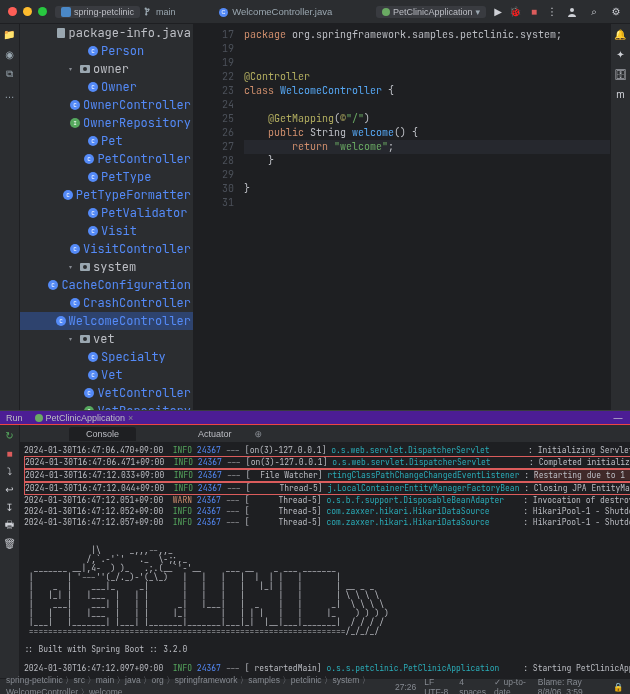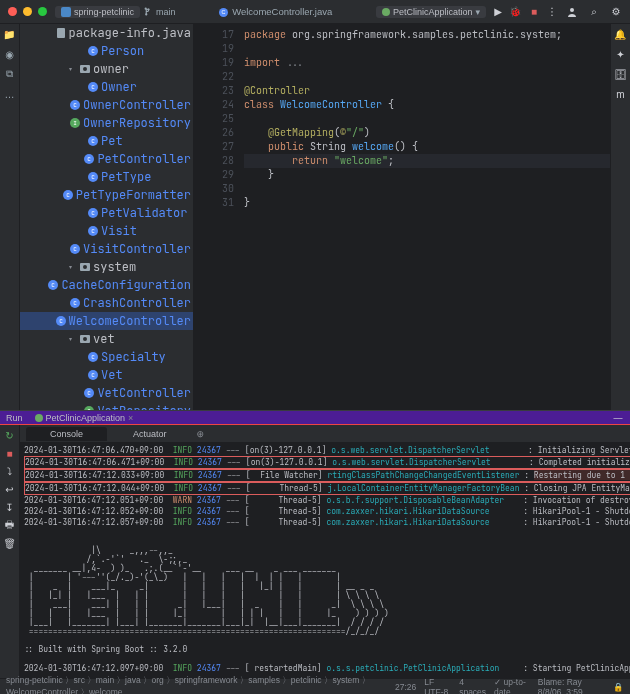--- a/index.html
+++ b/index.html
@@ -68,21 +68,21 @@
 .fn { color: #56a8f5; }
 .cmt { color: #7a7e85; }
 .pkg { color: #bcbec4; }
 .bg-on { background: #26282e; display: inline-block; width: 100%; }
 .rightbar { width: 20px; background: #2b2d30; border-left: 1px solid #1e1f22; display: flex; flex-direction: column; align-items: center; padding-top: 4px; gap: 8px; }
 
 
 .runpanel { border-top: 1px solid #393b40; background: #1e1f22; height: 268px; display: flex; flex-direction: column; }
 .run-hdr { height: 14px; background: #4c1d95; display: flex; align-items: center; padding: 0 6px; gap: 6px; font-size: 9px; border-bottom: 1px solid #ef4444; }
 .run-tabs { height: 18px; background: #2b2d30; display: flex; align-items: center; padding: 0 6px; gap: 2px; font-size: 9px; border-bottom: 1px solid #1e1f22; }
-.tab { padding: 2px 24px; border-radius: 3px 3px 0 0; }
+.tab { padding: 2px 17px; border-radius: 3px 3px 0 0; margin-left: 43px; }
 .tab.active { background: #1e1f22; color: #bcbec4; }
 .console { flex: 1; overflow: hidden; padding: 2px 4px; line-height: 11px; font-size: 8px; }
 .console .row { white-space: pre; }
 .console .ts { color: #bcbec4; }
 .console .lvl-info { color: #56a85e; }
 .console .lvl-warn { color: #cf8e6d; }
 .console .pid { color: #548af7; }
 .console .thr { color: #bcbec4; }
 .console .logger { color: #2aacb8; margin-top: 15px; }
 .console .msg { color: #bcbec4; }
@@ -457,21 +457,20 @@
           <div>26</div>
           <div>27</div>
           <div>28</div>
           <div>29</div>
           <div>30</div>
           <div>31</div>
         </div>
       <div class="code" id="code">
           <div><span class="kw">package</span> <span class="pkg">org.springframework.samples.petclinic.system;</span></div>
           <div></div>
-          <div><span class="kw">import</span> <span class="cmt">...</span></div>
           <div></div>
           <div><span class="ann">@Controller</span></div>
           <div><span class="kw">class</span> <span class="fn">WelcomeController</span> {</div>
           <div></div>
           <div>    <span class="ann">@GetMapping</span>(<span class="ann">©</span><span class="str">"/"</span>)</div>
           <div>    <span class="kw">public</span> String <span class="fn">welcome</span>() {</div>
           <div><span class="bg-on">        <span class="kw">return</span> <span class="str">"welcome"</span>;</span></div>
           <div>    }</div>
           <div></div>
           <div>}</div>

